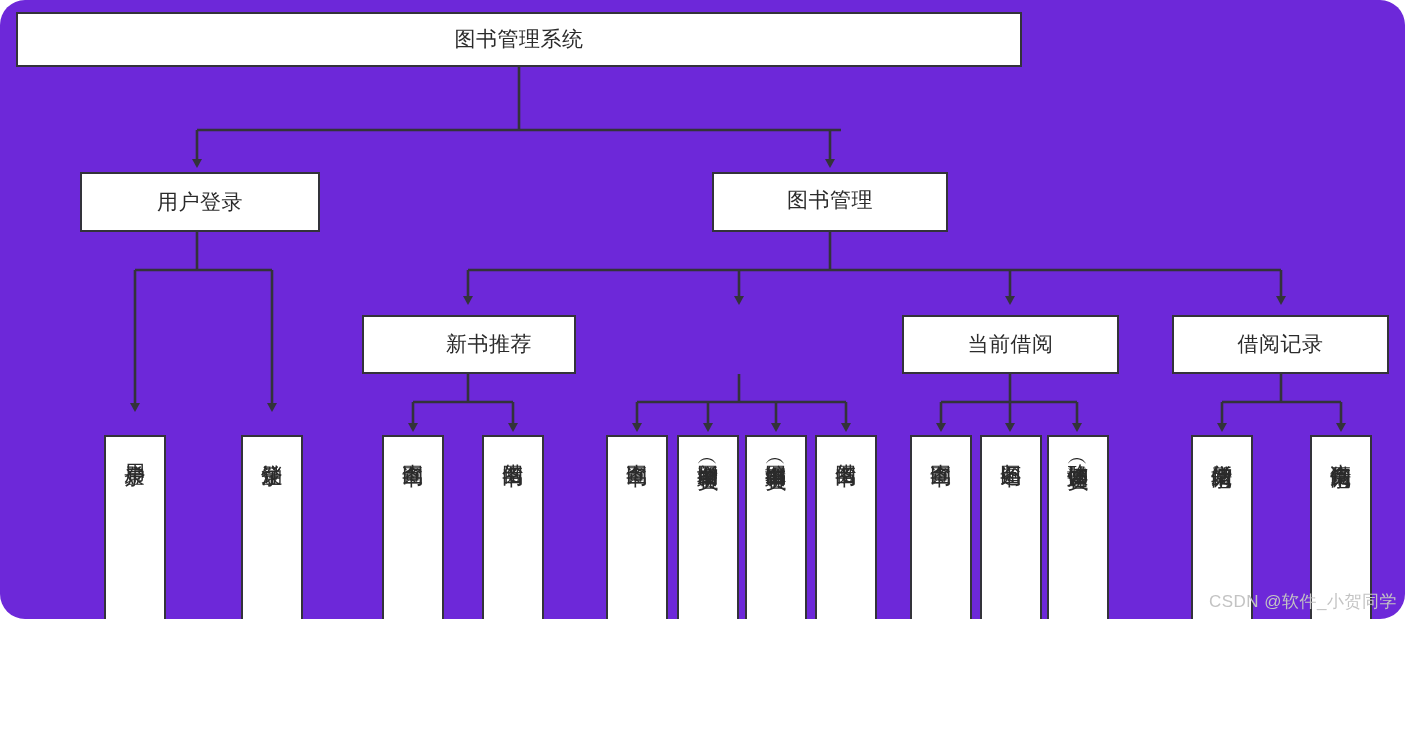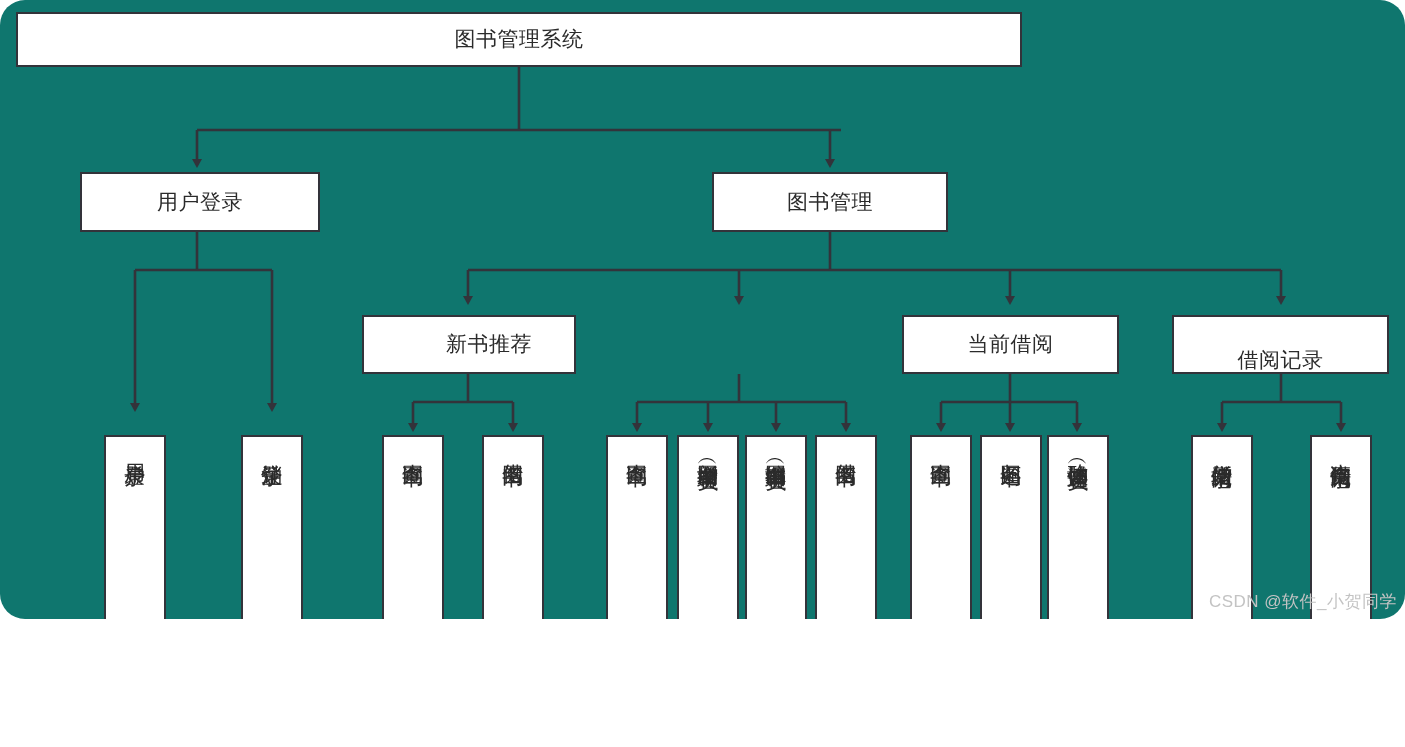--- a/index.html
+++ b/index.html
@@ -8,21 +8,21 @@
     padding: 0;
     background: #ffffff;
   }
   body {
     font-family: "Liberation Sans", "DejaVu Sans", sans-serif;
   }
   #diagram-root {
     position: relative;
     width: 1405px;
     height: 619px;
-    background: #0f766e;
+    background: #6d28d9;
     overflow: hidden;
     border-radius: 25px;
   }
   #edge-layer {
     position: absolute;
     left: 0;
     top: 0;
     width: 1405px;
     height: 747px;
   }
@@ -123,31 +123,31 @@
     </g>
   </svg>
 
   <div class="node horizontal node-root" style="left:16px; top:12px; width:1006px; height:55px;">
     <span class="node-label">图书管理系统</span>
   </div>
 
   <div class="node horizontal" style="left:80px; top:172px; width:240px; height:60px;">
     <span class="node-label">用户登录</span>
   </div>
-  <div class="node horizontal" style="left:712px; top:172px; width:236px; height:60px;">
+  <div class="node horizontal" style="left:712px; top:172px; width:236px; height:60px;font-family:Liberation Mono, monospace;">
     <span class="node-label">图书管理</span>
   </div>
 
   <div class="node horizontal" style="left:362px; top:315px; width:214px; height:59px;padding-left:40px;">
     <span class="node-label">新书推荐</span>
   </div>
   <div class="node horizontal" style="left:902px; top:315px; width:217px; height:59px;">
     <span class="node-label">当前借阅</span>
   </div>
-  <div class="node horizontal" style="left:1172px; top:315px; width:217px; height:59px;align-items:flex-end;">
+  <div class="node horizontal" style="left:1172px; top:315px; width:217px; height:59px;">
     <span class="node-label">借阅记录</span>
   </div>
 
   <div class="node vertical" style="left:104px; top:435px; width:62px; height:299px;">
     <span class="node-label">用户登录</span>
   </div>
   <div class="node vertical" style="left:241px; top:435px; width:62px; height:299px;">
     <span class="node-label">注销登录</span>
   </div>
 

